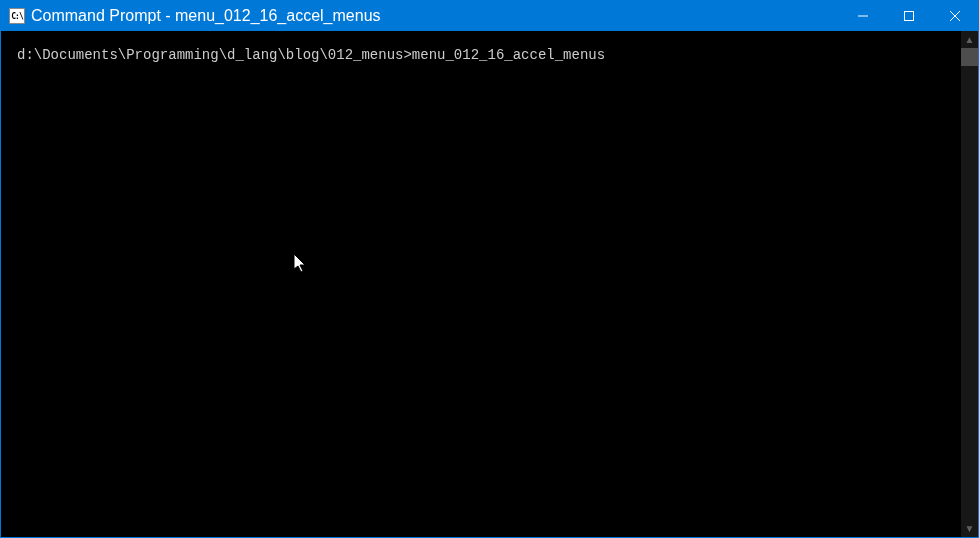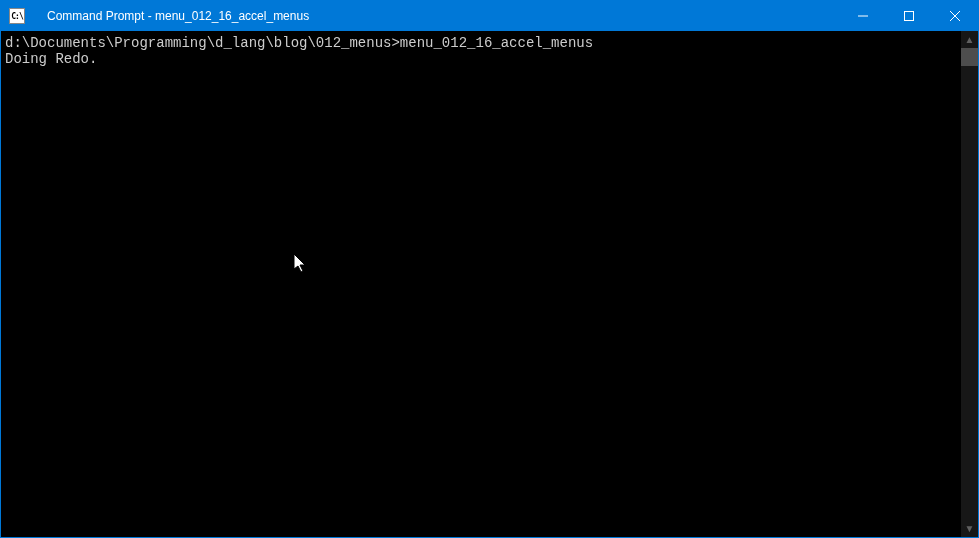--- a/index.html
+++ b/index.html
@@ -30,25 +30,24 @@
     align-items: center;
     justify-content: center;
     font-size: 8px;
     font-family: Consolas, monospace;
     color: #000;
     font-weight: bold;
     border: 1px solid #888;
     letter-spacing: -1px;
   }
   .titlebar-title {
-    font-size: 12px;
+    font-size: 16px;
     flex: 1;
     white-space: nowrap;
     overflow: hidden;
-    margin-left: 16px;
   }
   .titlebar-buttons {
     display: flex;
     height: 100%;
   }
   .titlebar-btn {
     width: 46px;
     height: 100%;
     display: flex;
     align-items: center;
@@ -62,21 +61,21 @@
     height: calc(100% - 30px);
     display: flex;
   }
   .console-text {
     flex: 1;
     color: #ccc;
     font-family: Consolas, "Courier New", monospace;
     font-size: 14px;
     line-height: 16px;
     white-space: pre;
-    padding: 4px;
+    padding: 16px;
     border-radius: 21px;
   }
   .console-text .line { display: block; }
   .scrollbar {
     width: 17px;
     background: #171717;
     position: relative;
   }
   .scroll-arrow {
     width: 17px;
@@ -124,21 +123,21 @@
     <div class="titlebar-btn">
       <svg width="10" height="10" viewBox="0 0 10 10">
           <line x1="0" y1="0" x2="10" y2="10" stroke="#fff" stroke-width="1"></line>
           <line x1="10" y1="0" x2="0" y2="10" stroke="#fff" stroke-width="1"></line>
         </svg>
     </div>
   </div>
 </div>
 
 <div class="console-area">
-  <div class="console-text" id="console-text"><span class="line"></span><span class="line">d:\Documents\Programming\d_lang\blog\012_menus&gt;menu_012_16_accel_menus</span><span class="line">Doing Redo.</span></div>
+  <div class="console-text" id="console-text"><span class="line"></span><span class="line">d:\Documents\Programming\d_lang\blog\012_menus&gt;menu_012_16_accel_menus</span></div>
   <div class="scrollbar">
     <div class="scroll-arrow up">▲</div>
     <div class="scroll-thumb"></div>
     <div class="scroll-arrow down">▼</div>
   </div>
   <svg class="cursor-pointer" width="14" height="20" viewBox="0 0 14 20">
     <path d="M0,0 L0,15 L4,12 L7,18 L9,17 L6,11 L11,11 Z" fill="#fff" stroke="#000" stroke-width="1"></path>
   </svg>
 </div>
 

